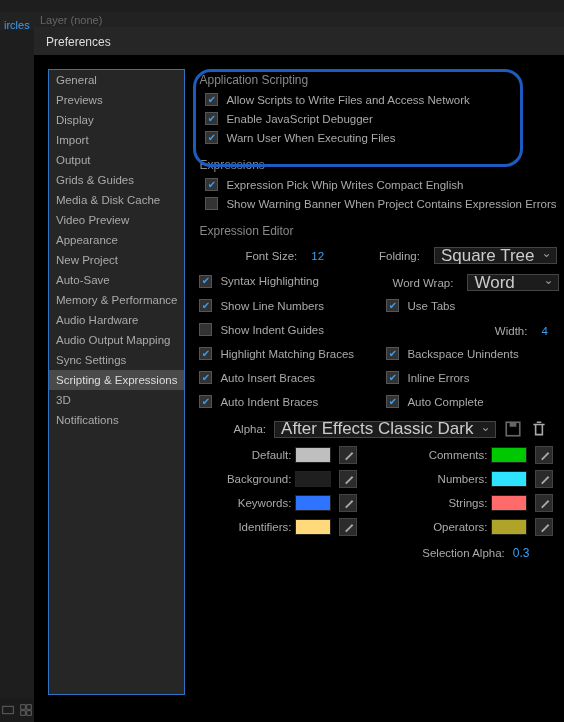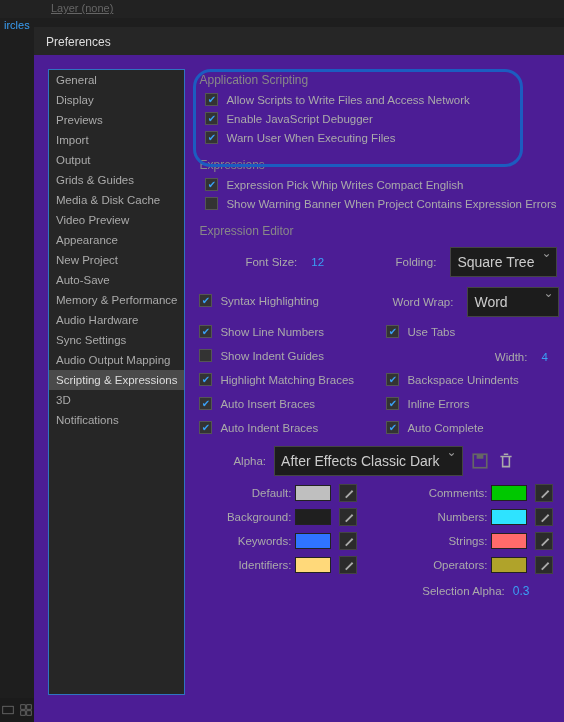--- a/index.html
+++ b/index.html
@@ -1,39 +1,39 @@
 <!DOCTYPE html>
 <html><head>
 <meta charset="utf-8">
 <style>
   * { box-sizing: border-box; margin: 0; padding: 0; font-family: "Segoe UI", Arial, sans-serif; }
   body { background: #1e1e1e; color: #999; font-size: 12px; overflow: hidden; width: 564px; height: 722px; position: relative; }
-  .bg-strip { position: absolute; top: 0; left: 0; width: 100%; height: 18px; background: #222; padding-left: 51px; color: #666; font-size: 11px; line-height: 16px; text-decoration: underline;}
+  .bg-strip { position: absolute; top: 12px; left: 0; width: 100%; height: 18px; background: #222; padding-left: 40px; color: #666; font-size: 11px; line-height: 16px;}
   .tab-strip { position: absolute; top: 18px; left: 0; height: 20px; }
   .tab-strip span { color: #3a9ff5; font-size: 11px; padding: 2px 4px;}
-  .pref-window { position: absolute; top: 27px; left: 34px; right: 0; bottom: 0; background: #4c1d95; }
+  .pref-window { position: absolute; top: 27px; left: 34px; right: 0; bottom: 0; background: #000000; }
   .titlebar { height: 28px; background: #262626; padding: 8px 12px 0 12px; color: #ddd; font-size: 12px; }
   .body { display: flex; padding: 14px 20px 10px 14px; height: calc(100% - 28px);}
   .sidebar { width: 146px; border: 1px solid #2f74c0; background: #262626; height: 626px; }
   .cat { padding: 4px 7px; color: #aaa; font-size: 11.5px; cursor: pointer; white-space: nowrap; overflow: hidden;}
   .cat.sel { background: #4a4a4a; color: #ddd; }
   .main { flex: 1; padding: 0 4px 0 14px; }
   .section-title { color: #888; font-size: 12px; margin: 4px 0 6px 0; }
   .row { display: flex; align-items: center; margin: 3px 0 6px 0; }
   .cb { width: 13px; height: 13px; border: 1px solid #555; background: #333; display:inline-flex; align-items:center; justify-content:center; margin-right: 8px; cursor:pointer; flex-shrink:0;}
   .cb.checked::after { content: "✔"; color: #3a9ff5; font-size: 10px; line-height: 10px; }
   .lbl { color: #aaa; font-size: 11.5px; }
   .hl { position: absolute; border: 3px solid #1c5cc0; border-radius: 18px; pointer-events: none; }
   .section { margin-bottom: 14px; }
   .indent { padding-left: 6px; }
   .editor-grid { display: grid; grid-template-columns: 1fr 1fr; gap: 2px 14px; }
   .kv { display:flex; align-items:center; gap:14px; justify-content:flex-end; margin:3px 0;}
   .kv .k { color:#aaa; font-size:11.5px; text-align:right; }
   .kv .v { color:#3a9ff5; font-size:11.5px; min-width:18px;}
-  .dropdown { background:#1c1c1c; border:1px solid #444; color:#ccc; font-size:14px; padding:1px 22px 1px 6px; height:30px; position:relative; display:inline-flex; align-items:center; min-width:92px; cursor:pointer;}
+  .dropdown { background:#1c1c1c; border:1px solid #444; color:#ccc; font-size:17px; padding:1px 22px 1px 6px; height:17px; position:relative; display:inline-flex; align-items:center; min-width:92px; cursor:pointer;}
   .dropdown::after { content:"⌄"; position:absolute; right:5px; top:-2px; color:#999; font-size:12px;}
   .theme-row { display:flex; align-items:center; gap:8px; margin:6px 0 8px 34px;}
   .swatch { width:36px; height:16px; border:1px solid #222; display:inline-block; }
   .eyedrop { width:18px; height:18px; border:1px solid #444; background:#2b2b2b; display:inline-flex; align-items:center; justify-content:center; cursor:pointer;}
   .eyedrop svg { width:11px; height:11px; }
   .color-grid { display:grid; grid-template-columns: 92px 40px 24px 30px 86px 40px 24px; gap:6px 4px; align-items:center; margin-left:0;}
   .color-grid .rlabel { text-align:right; color:#aaa; font-size:11.5px;}
   .sel-alpha { display:flex; justify-content:flex-end; align-items:center; gap:8px; margin-top:10px; padding-right:30px;}
   .iconbtn { width:18px; height:18px; display:inline-flex; align-items:center; justify-content:center; cursor:pointer; color:#888;}
   .bottom-dim { position:absolute; bottom:0; left:0; height:24px; width:34px; background:#1b1b1b; display:flex; align-items:center; justify-content:center; gap:6px;}
@@ -42,34 +42,34 @@
 <body>
 
 <div class="bg-strip">Layer  (none)</div>
 <div class="tab-strip"><span>ircles</span></div>
 
 <div class="pref-window">
   <div class="titlebar">Preferences</div>
   <div class="body">
     <div class="sidebar" id="sidebar">
         <div class="cat">General</div>
+        <div class="cat">Previews</div>
         <div class="cat">Display</div>
-        <div class="cat">Previews</div>
         <div class="cat">Import</div>
         <div class="cat">Output</div>
         <div class="cat">Grids &amp; Guides</div>
         <div class="cat">Media &amp; Disk Cache</div>
         <div class="cat">Video Preview</div>
         <div class="cat">Appearance</div>
         <div class="cat">New Project</div>
         <div class="cat">Auto-Save</div>
         <div class="cat">Memory &amp; Performance</div>
         <div class="cat">Audio Hardware</div>
+        <div class="cat">Audio Output Mapping</div>
         <div class="cat">Sync Settings</div>
-        <div class="cat">Audio Output Mapping</div>
         <div class="cat sel">Scripting &amp; Expressions</div>
         <div class="cat">3D</div>
         <div class="cat">Notifications</div>
       </div>
 
     <div class="main">
 
       <div class="section" style="position:relative;">
         <div class="section-title">Application Scripting</div>
         <div class="indent">

